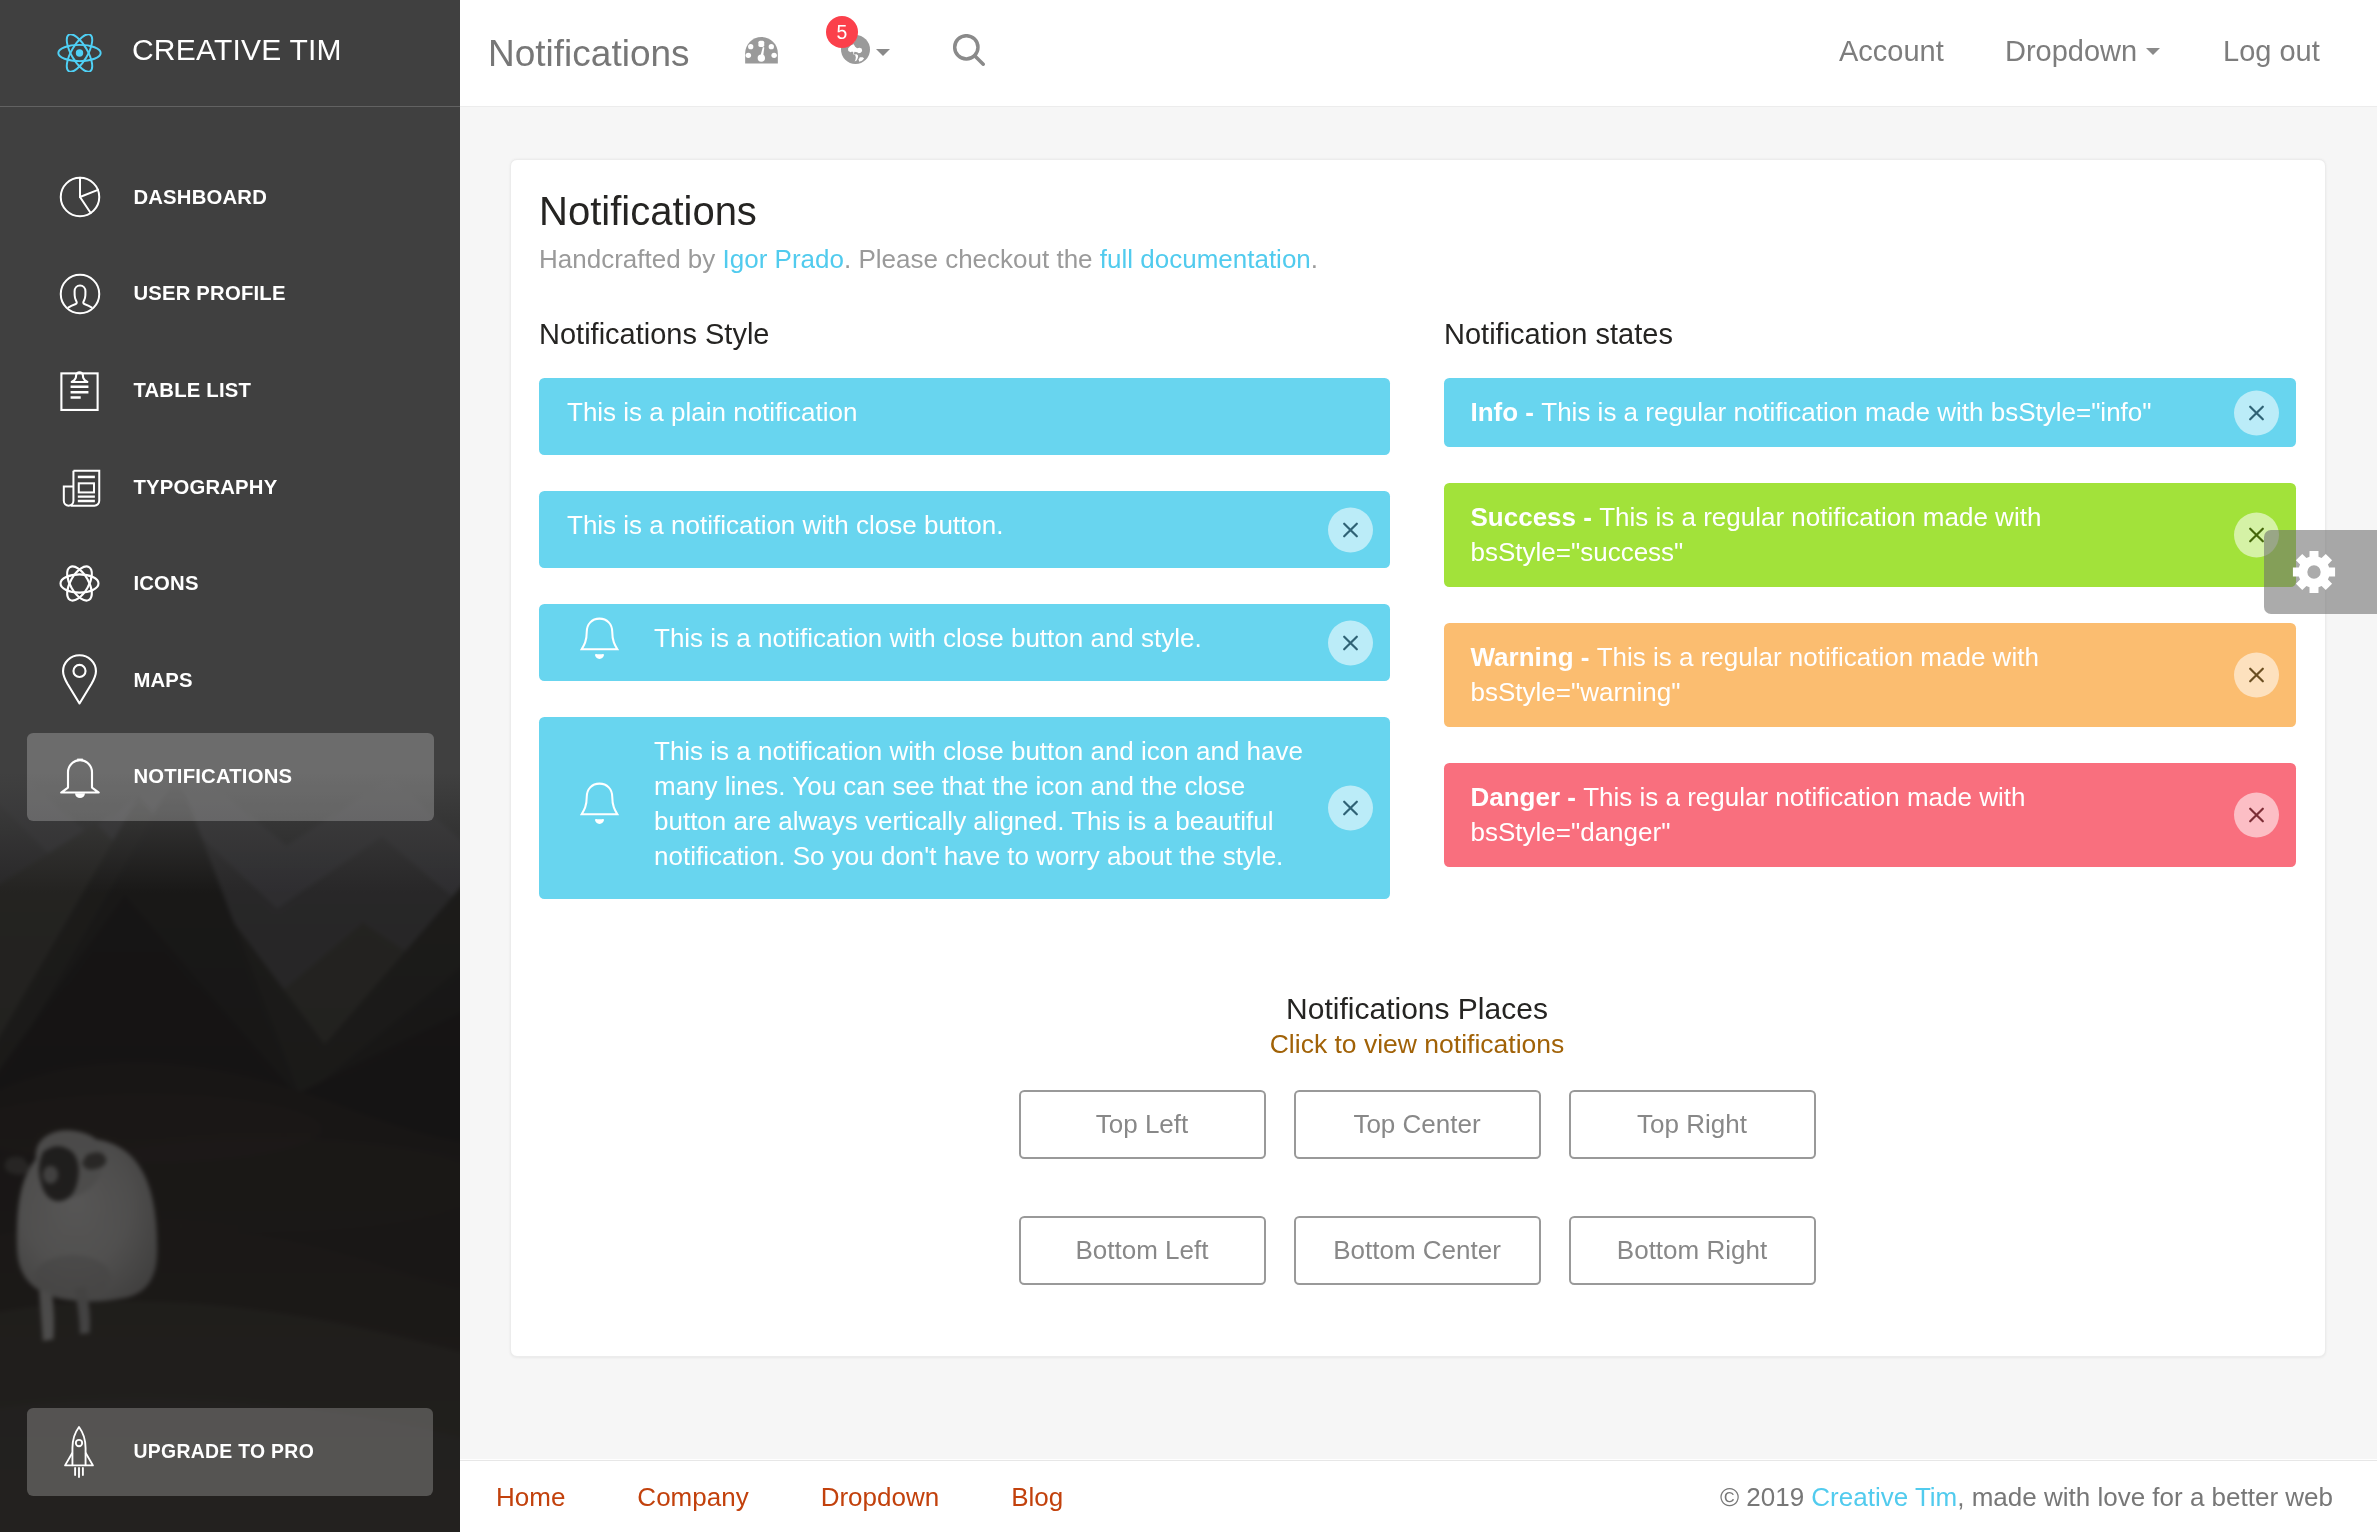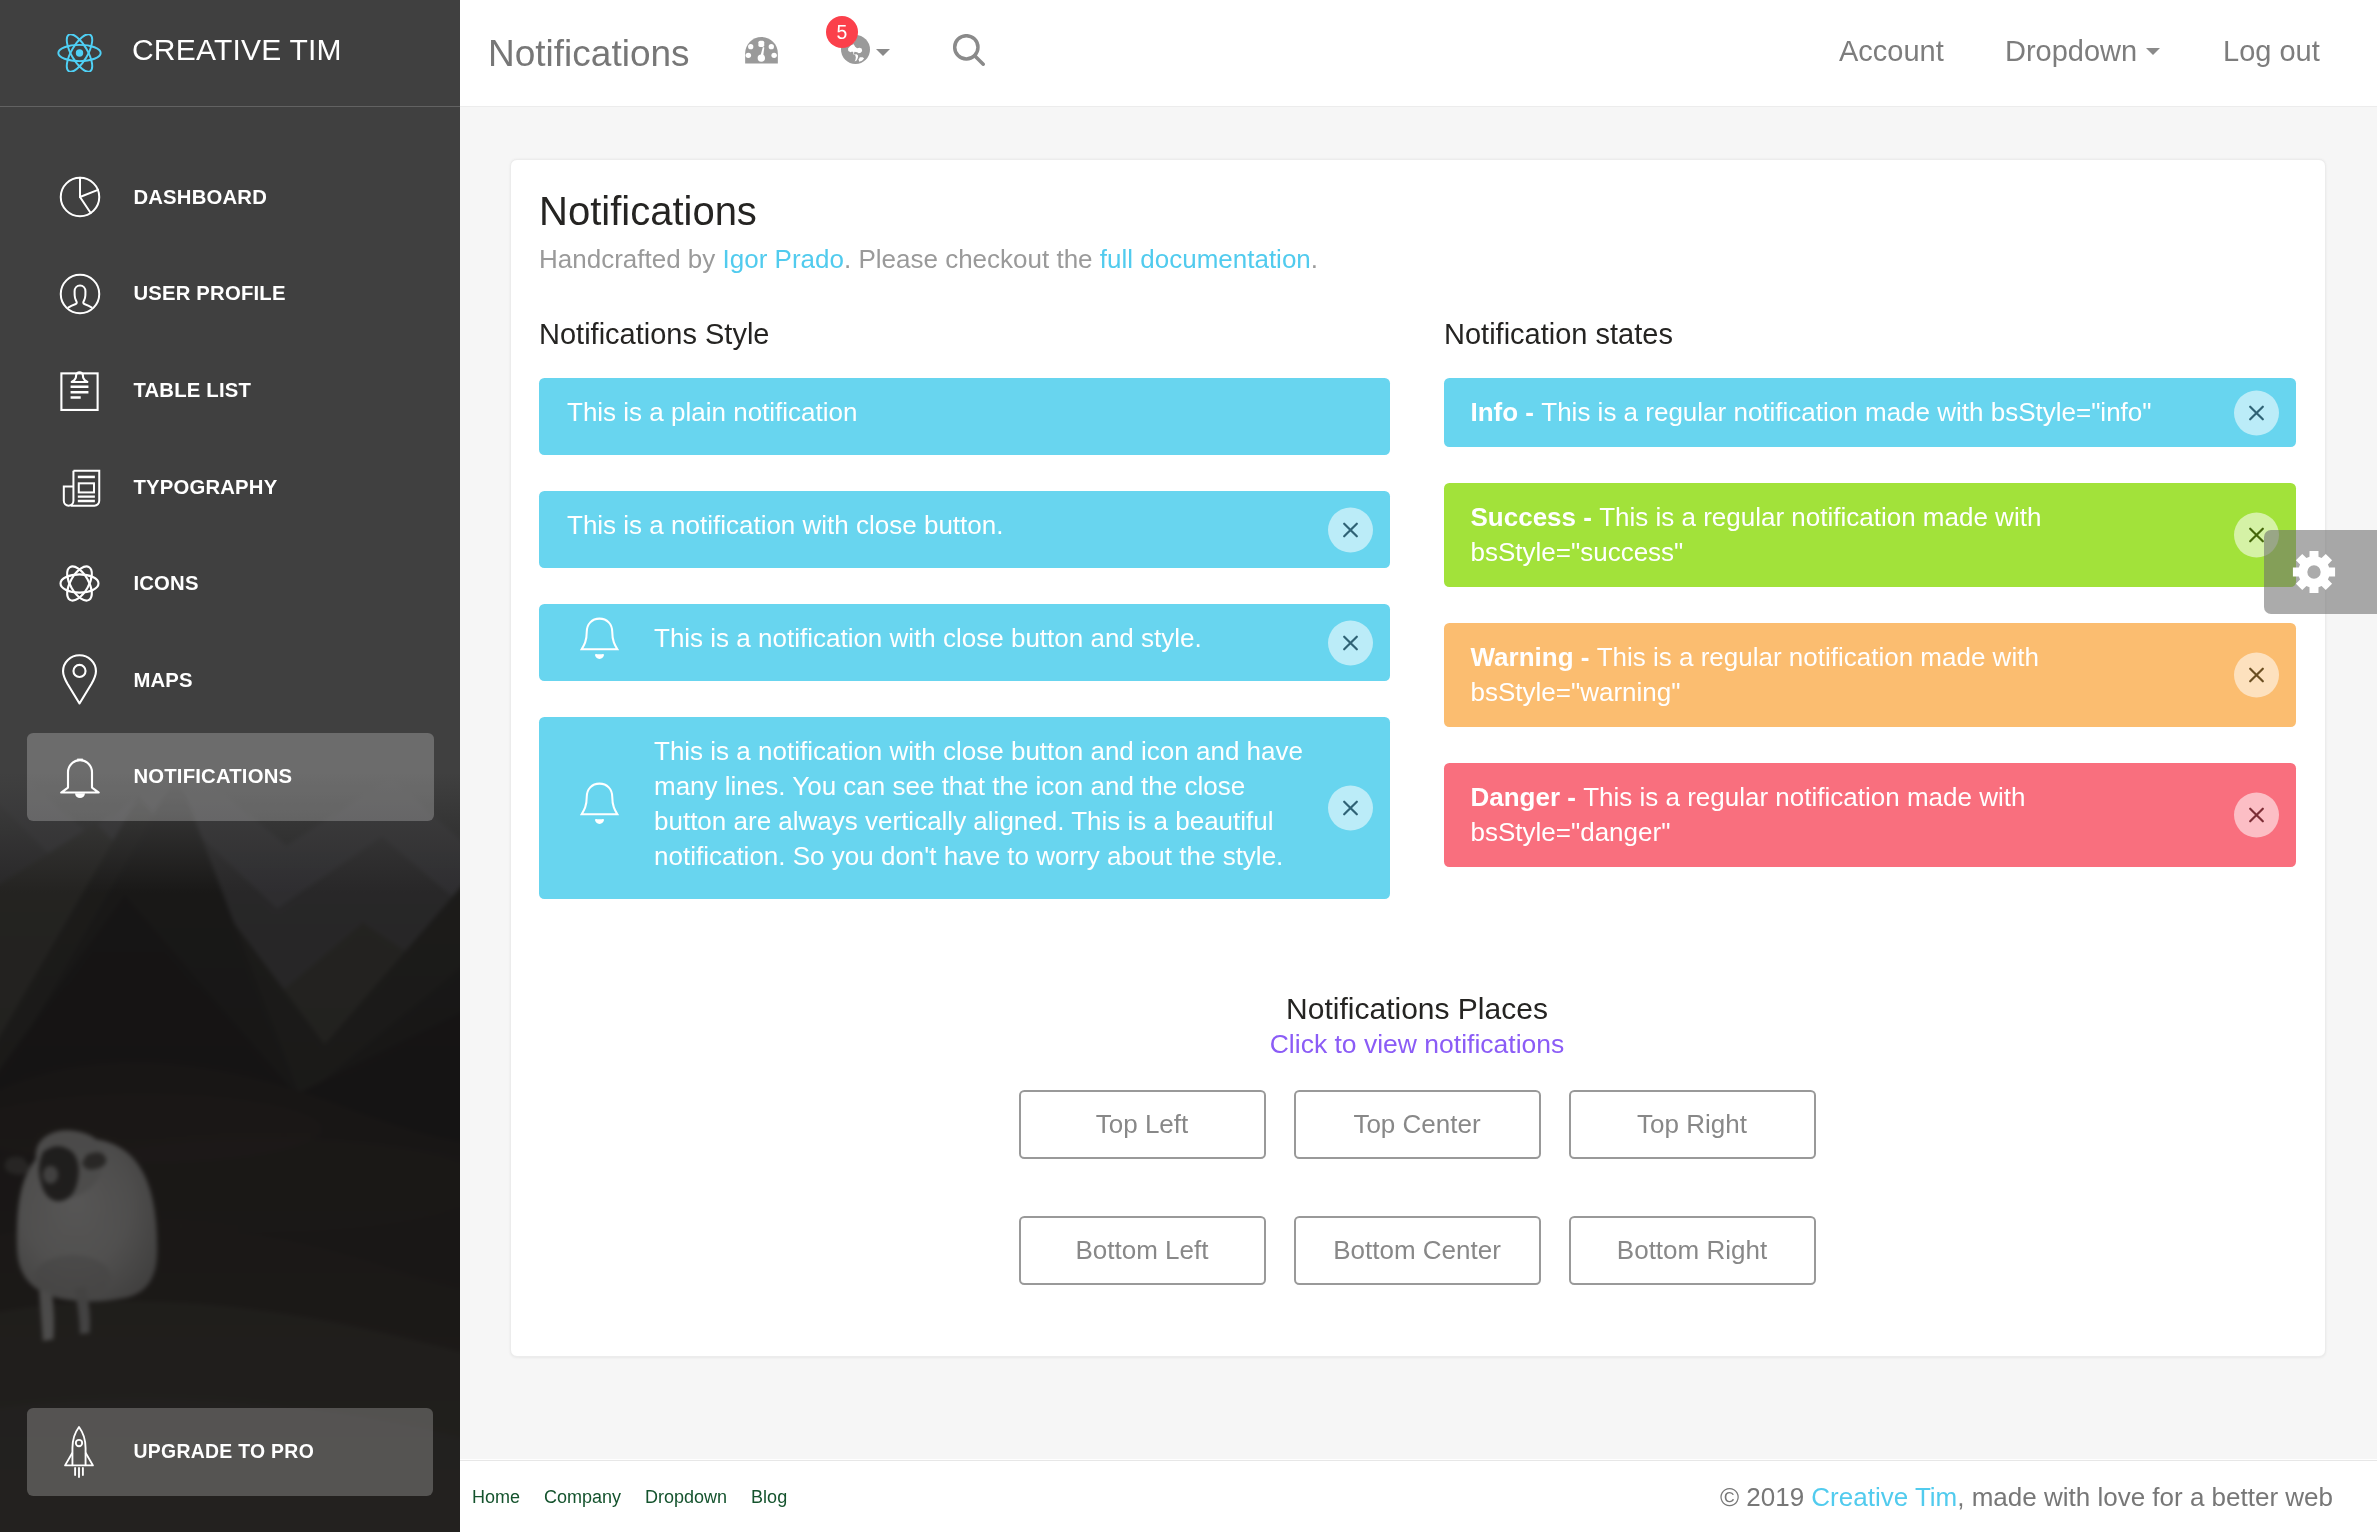--- a/index.html
+++ b/index.html
@@ -90,32 +90,32 @@
   .notif-bell{position:absolute;left:35px;top:50%;transform:translateY(-50%);}
 
   .style-n{margin-bottom:36px;padding:17px 87px 25px 28px;}
   .style-n.n2, .style-n.n3{padding-left:115px;padding-right:82px;}
   .state-n{margin-bottom:36px;padding:17px 92px 17px 26.5px;}
   .state-n .notif-label{font-weight:700;}
 
   
   .places{position:absolute;left:0;top:831px;width:1812px;text-align:center;}
   .places-title{font-size:30px;color:#252422;line-height:1.2;}
-  .places-sub{font-size:26.5px;color:#8b5cf6;margin-top:1.8px;line-height:1.2;}
+  .places-sub{font-size:26.5px;color:#a16207;margin-top:1.8px;line-height:1.2;}
   .places-grid{margin-top:29px;display:flex;flex-direction:column;align-items:center;gap:57px;}
   .places-row{display:flex;gap:28px;}
   .place-btn{width:247px;height:69px;border:2.7px solid #999999;border-radius:5.3px;
       display:flex;align-items:center;justify-content:center;color:#888888;font-size:26px;
       background:transparent;box-sizing:border-box;}
 
   
   .footer{position:absolute;left:0;bottom:0;width:1918px;height:73px;background:#ffffff;
       border-top:0.9px solid #e7e7e7;box-sizing:border-box;display:flex;align-items:center;}
   .footer-links{display:flex;margin-left:0px;}
-  .footer-link{color:#14532d;font-size:18px;padding:0 12px;line-height:1;}
+  .footer-link{color:#c2410c;font-size:26px;padding:0 36px;line-height:1;}
   .footer-copy{margin-left:auto;margin-right:45px;color:#777777;font-size:26px;line-height:1;}
   .footer-copy a{color:#51cbee;text-decoration:none;}
 
   
   .fixed-plugin{position:absolute;right:0;top:530px;width:113px;height:84px;
       background:rgba(110,110,110,0.58);border-radius:7px 0 0 7px;
       display:flex;align-items:center;justify-content:center;z-index:40;}
   .fixed-plugin svg{display:block;margin-left:-12.4px;}
 
 </style>

